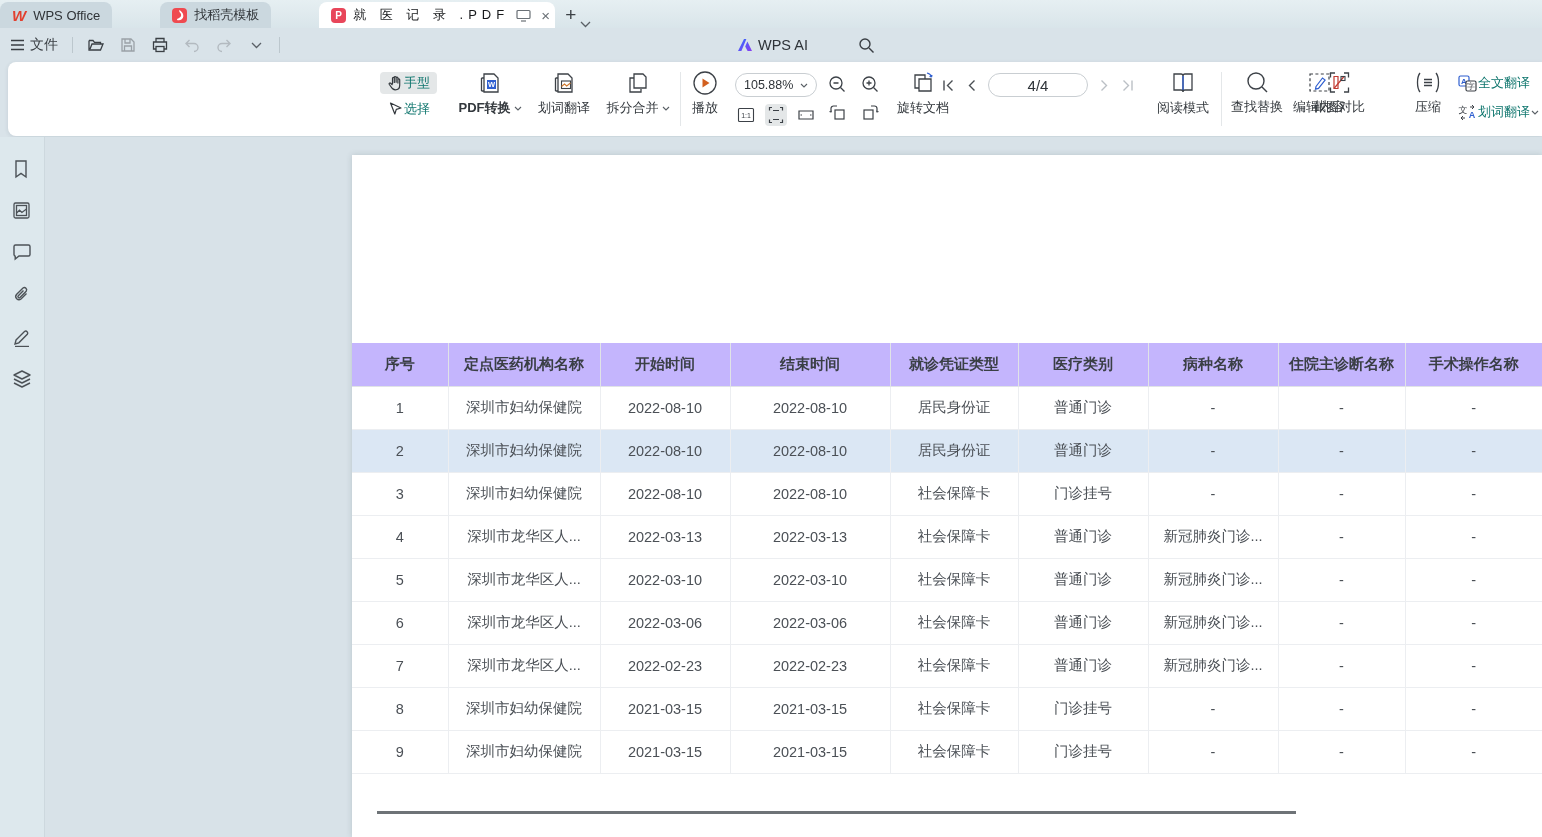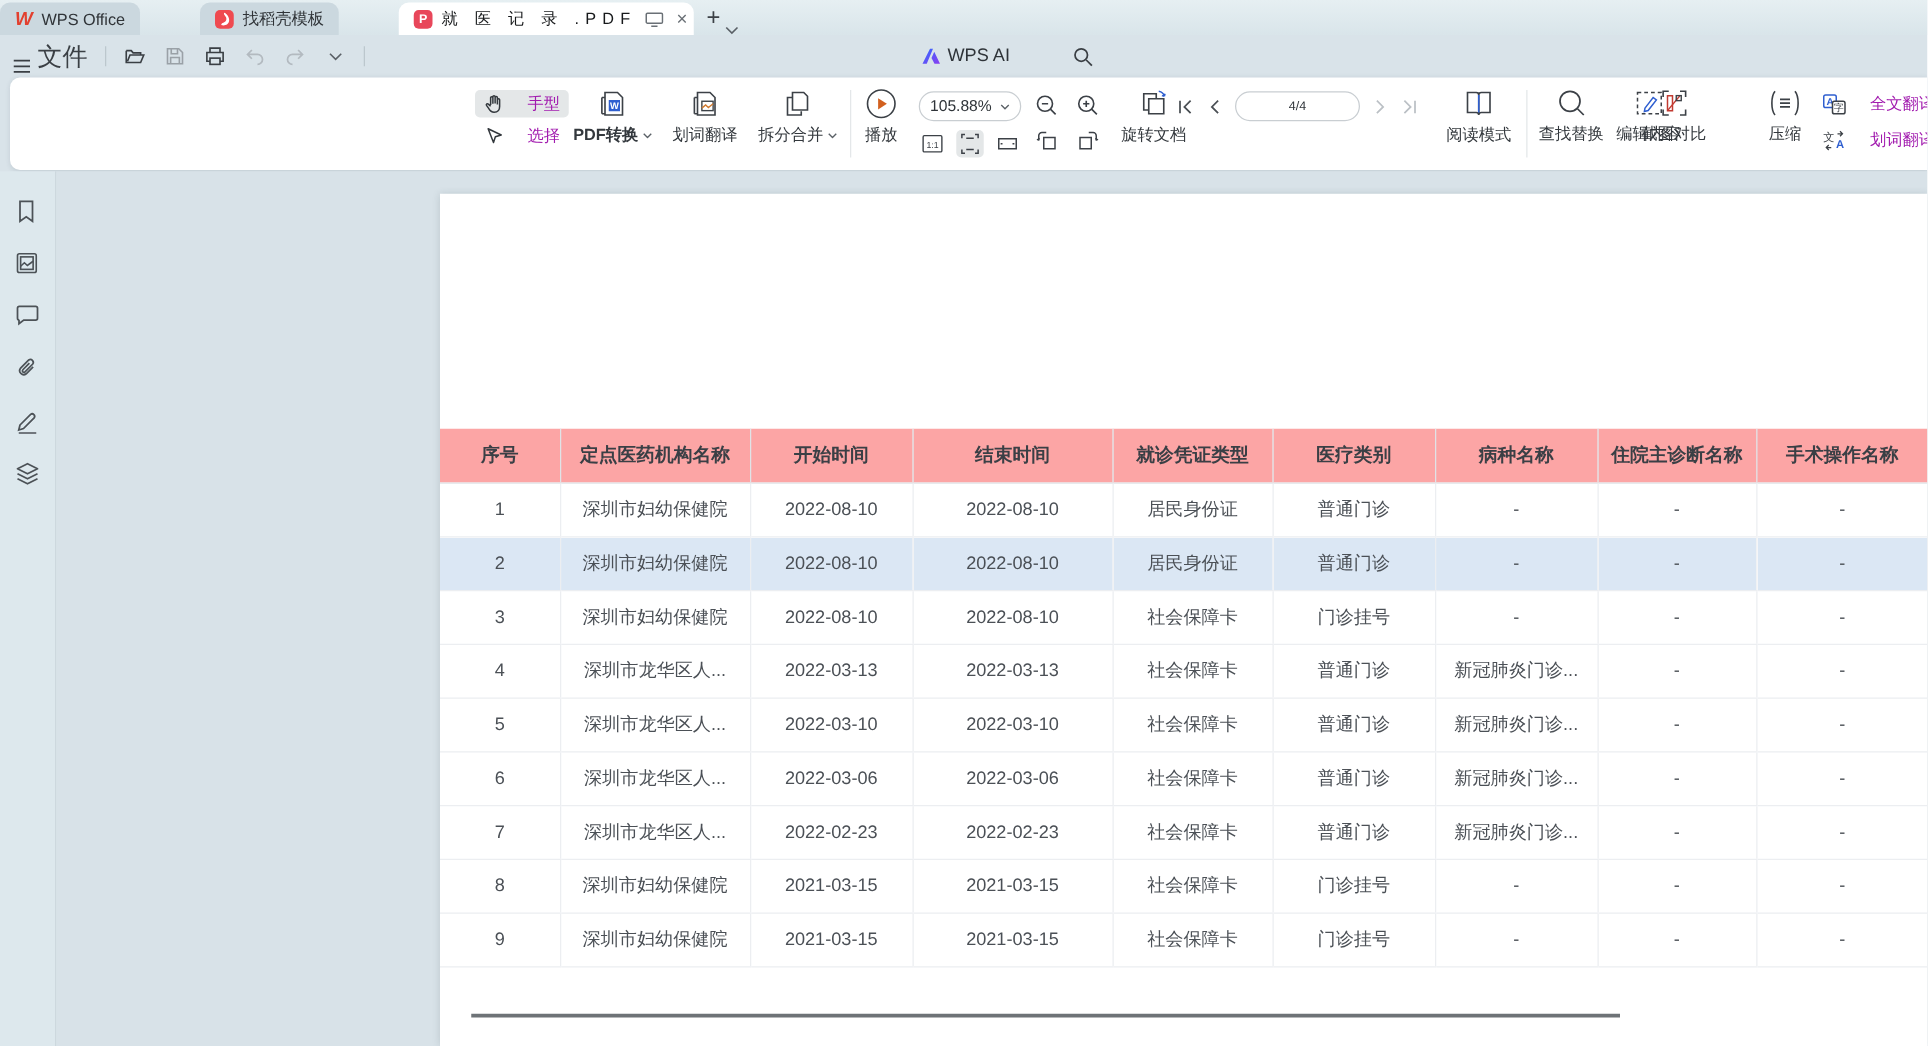--- a/index.html
+++ b/index.html
@@ -20,63 +20,63 @@
     justify-content:center; color:#fff; font-size:10px; font-weight:bold; flex:0 0 auto; }
   .docer-bg { background:#ef4a50; }
   .pdf-bg { background:#e8465a; }
   .tab-right-icons { margin-left:auto; display:flex; align-items:center; gap:10px; color:#6a7076; }
   .tab-new { font-size:19px; color:#3c4146; padding:0 4px 2px 10px; cursor:pointer; }
   .tab-chev { padding-top:2px; cursor:pointer; }
 
   
   .menubar { position:absolute; left:0; top:28px; width:1542px; height:34px; display:flex; align-items:center; }
   .menu-left { display:flex; align-items:center; gap:14px; padding-left:10px; color:#3a3f44; }
-  .file-btn { display:flex; align-items:flex-end; gap:5px; font-size:20px; cursor:pointer; }
+  .file-btn { display:flex; align-items:center; gap:5px; font-size:14px; cursor:pointer; }
   .mdiv { width:1px; height:16px; background:#bcc7cd; }
   .qicon { width:18px; height:18px; display:inline-flex; cursor:pointer; }
   .qicon.dis svg { stroke:#b3bac0; }
   .menus { position:absolute; left:737px; top:0; height:34px; display:flex; align-items:center; gap:30px; }
   .menu-item { font-size:14.5px; color:#2e3338; cursor:pointer; position:relative; padding:6px 2px; }
   .menu-item.active { color:#c23a31; font-weight:bold; }
   .menu-item.active::after { content:""; position:absolute; left:50%; transform:translateX(-50%);
     bottom:-2px; width:26px; height:3px; background:#c23a31; border-radius:2px; }
   .wpsai { display:flex; align-items:center; gap:5px; font-size:14.5px; color:#2e3338; cursor:pointer; }
   .menu-search { margin-left:20px; cursor:pointer; }
 
   
   .toolbar { position:absolute; left:8px; top:62px; width:1534px; height:74px; background:#ffffff;
     border-radius:8px 0 0 8px; box-shadow:0 1px 4px rgba(40,60,70,.12); }
   .toolbar .abs { position:absolute; }
-  .tbtn { display:flex; align-items:center; gap:19px; font-size:13px; color:#a21caf;
+  .tbtn { display:flex; align-items:center; gap:1px; font-size:13px; color:#0f766e;
     padding:2px 7px; border-radius:4px; cursor:pointer; white-space:nowrap; }
   .tbtn.on { background:#e4e7e8; }
   .vcol { display:flex; flex-direction:column; align-items:center; gap:3px; font-size:13px;
     color:#33383d; cursor:pointer; white-space:nowrap; }
   .tb-divider { position:absolute; top:10px; width:1px; height:54px; background:#e4e7e9; }
   .combo { display:flex; align-items:center; justify-content:space-between; width:82px; height:24px;
     border:1px solid #c9ced2; border-radius:12px; padding:0 8px; font-size:12.5px; color:#2f3439; cursor:pointer; }
   .pageinput { width:100px; height:24px; border:1px solid #c9ced2; border-radius:12px; text-align:center;
-    font-size:10px; color:#2f3439; display:flex; align-items:center; justify-content:center; }
+    font-size:15px; color:#2f3439; display:flex; align-items:center; justify-content:center; }
   .navic { display:inline-flex; align-items:center; cursor:pointer; }
   .iconbox { width:22px; height:22px; display:inline-flex; align-items:center; justify-content:center;
     border-radius:4px; cursor:pointer; }
   .iconbox.on { background:#e4e7e8; }
 
   
   .bodyarea { position:absolute; left:0; top:137px; width:1542px; height:700px; }
   .sidestrip { position:absolute; left:0; top:0; width:45px; height:700px; background:#dde8ed;
     border-right:1px solid #cdd8de; display:flex; flex-direction:column; align-items:center; padding-top:22px; gap:22px; }
   .sideicon { width:20px; height:20px; cursor:pointer; }
   .docarea { position:absolute; left:45px; top:0; width:1497px; height:700px; background:#d8e2e8; }
   .page { position:absolute; left:307px; top:18px; width:1190px; height:682px; background:#ffffff;
     box-shadow:0 0 6px rgba(50,70,80,.18); }
 
   
   .tbl { position:absolute; left:0; top:188px; width:1190px; border-collapse:collapse; table-layout:fixed; }
-  .tbl th { background:#fca5a5; height:43px; font-size:15px; font-weight:bold; color:#3a3f45;
+  .tbl th { background:#c4b5fd; height:43px; font-size:15px; font-weight:bold; color:#3a3f45;
     border-left:1px solid #e0e3e7; border-bottom:1px solid #e0e3e7; text-align:center; }
   .tbl th:first-child { border-left:none; }
   .tbl td { height:43px; font-size:14.5px; color:#4b5056; text-align:center;
     border-left:1px solid #eceef1; border-bottom:1px solid #eceef1; overflow:hidden; white-space:nowrap; }
   .tbl td:first-child { border-left:none; }
   .tbl tr.hl td { background:#dbe7f4; }
   .scroll-line { position:absolute; left:25px; top:656px; width:919px; height:3px; background:#6e7377; }
 
   svg { display:block; }
 </style>

